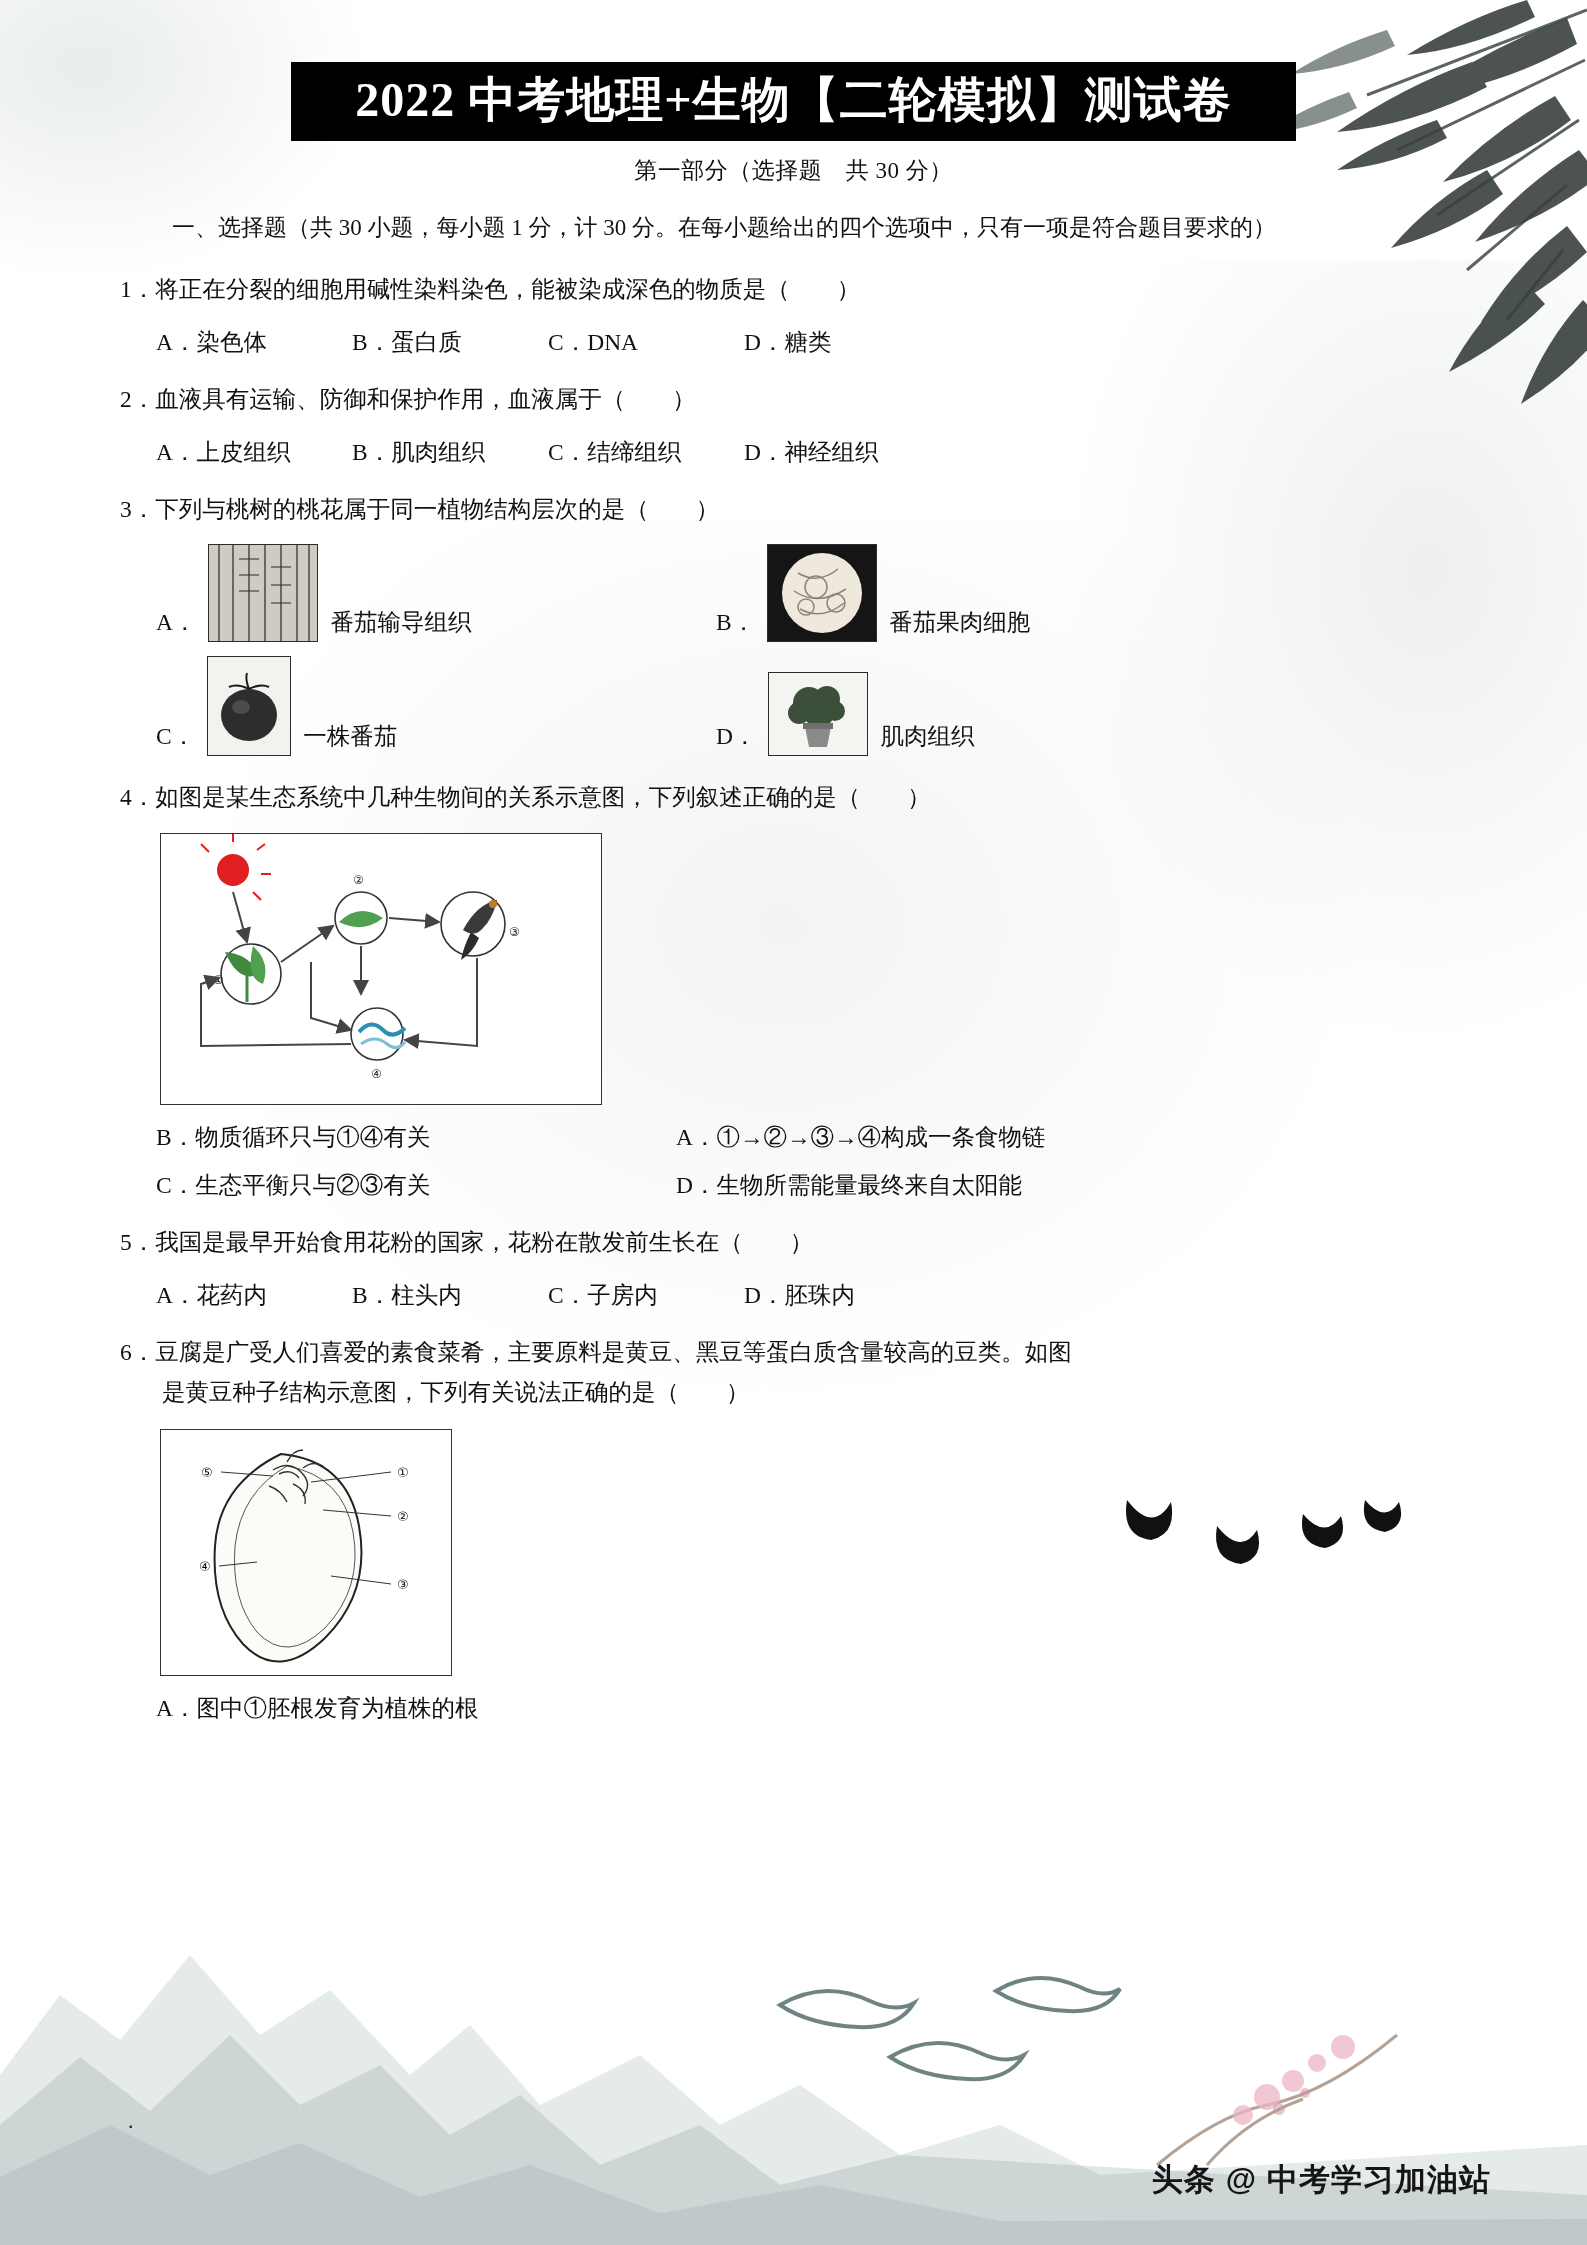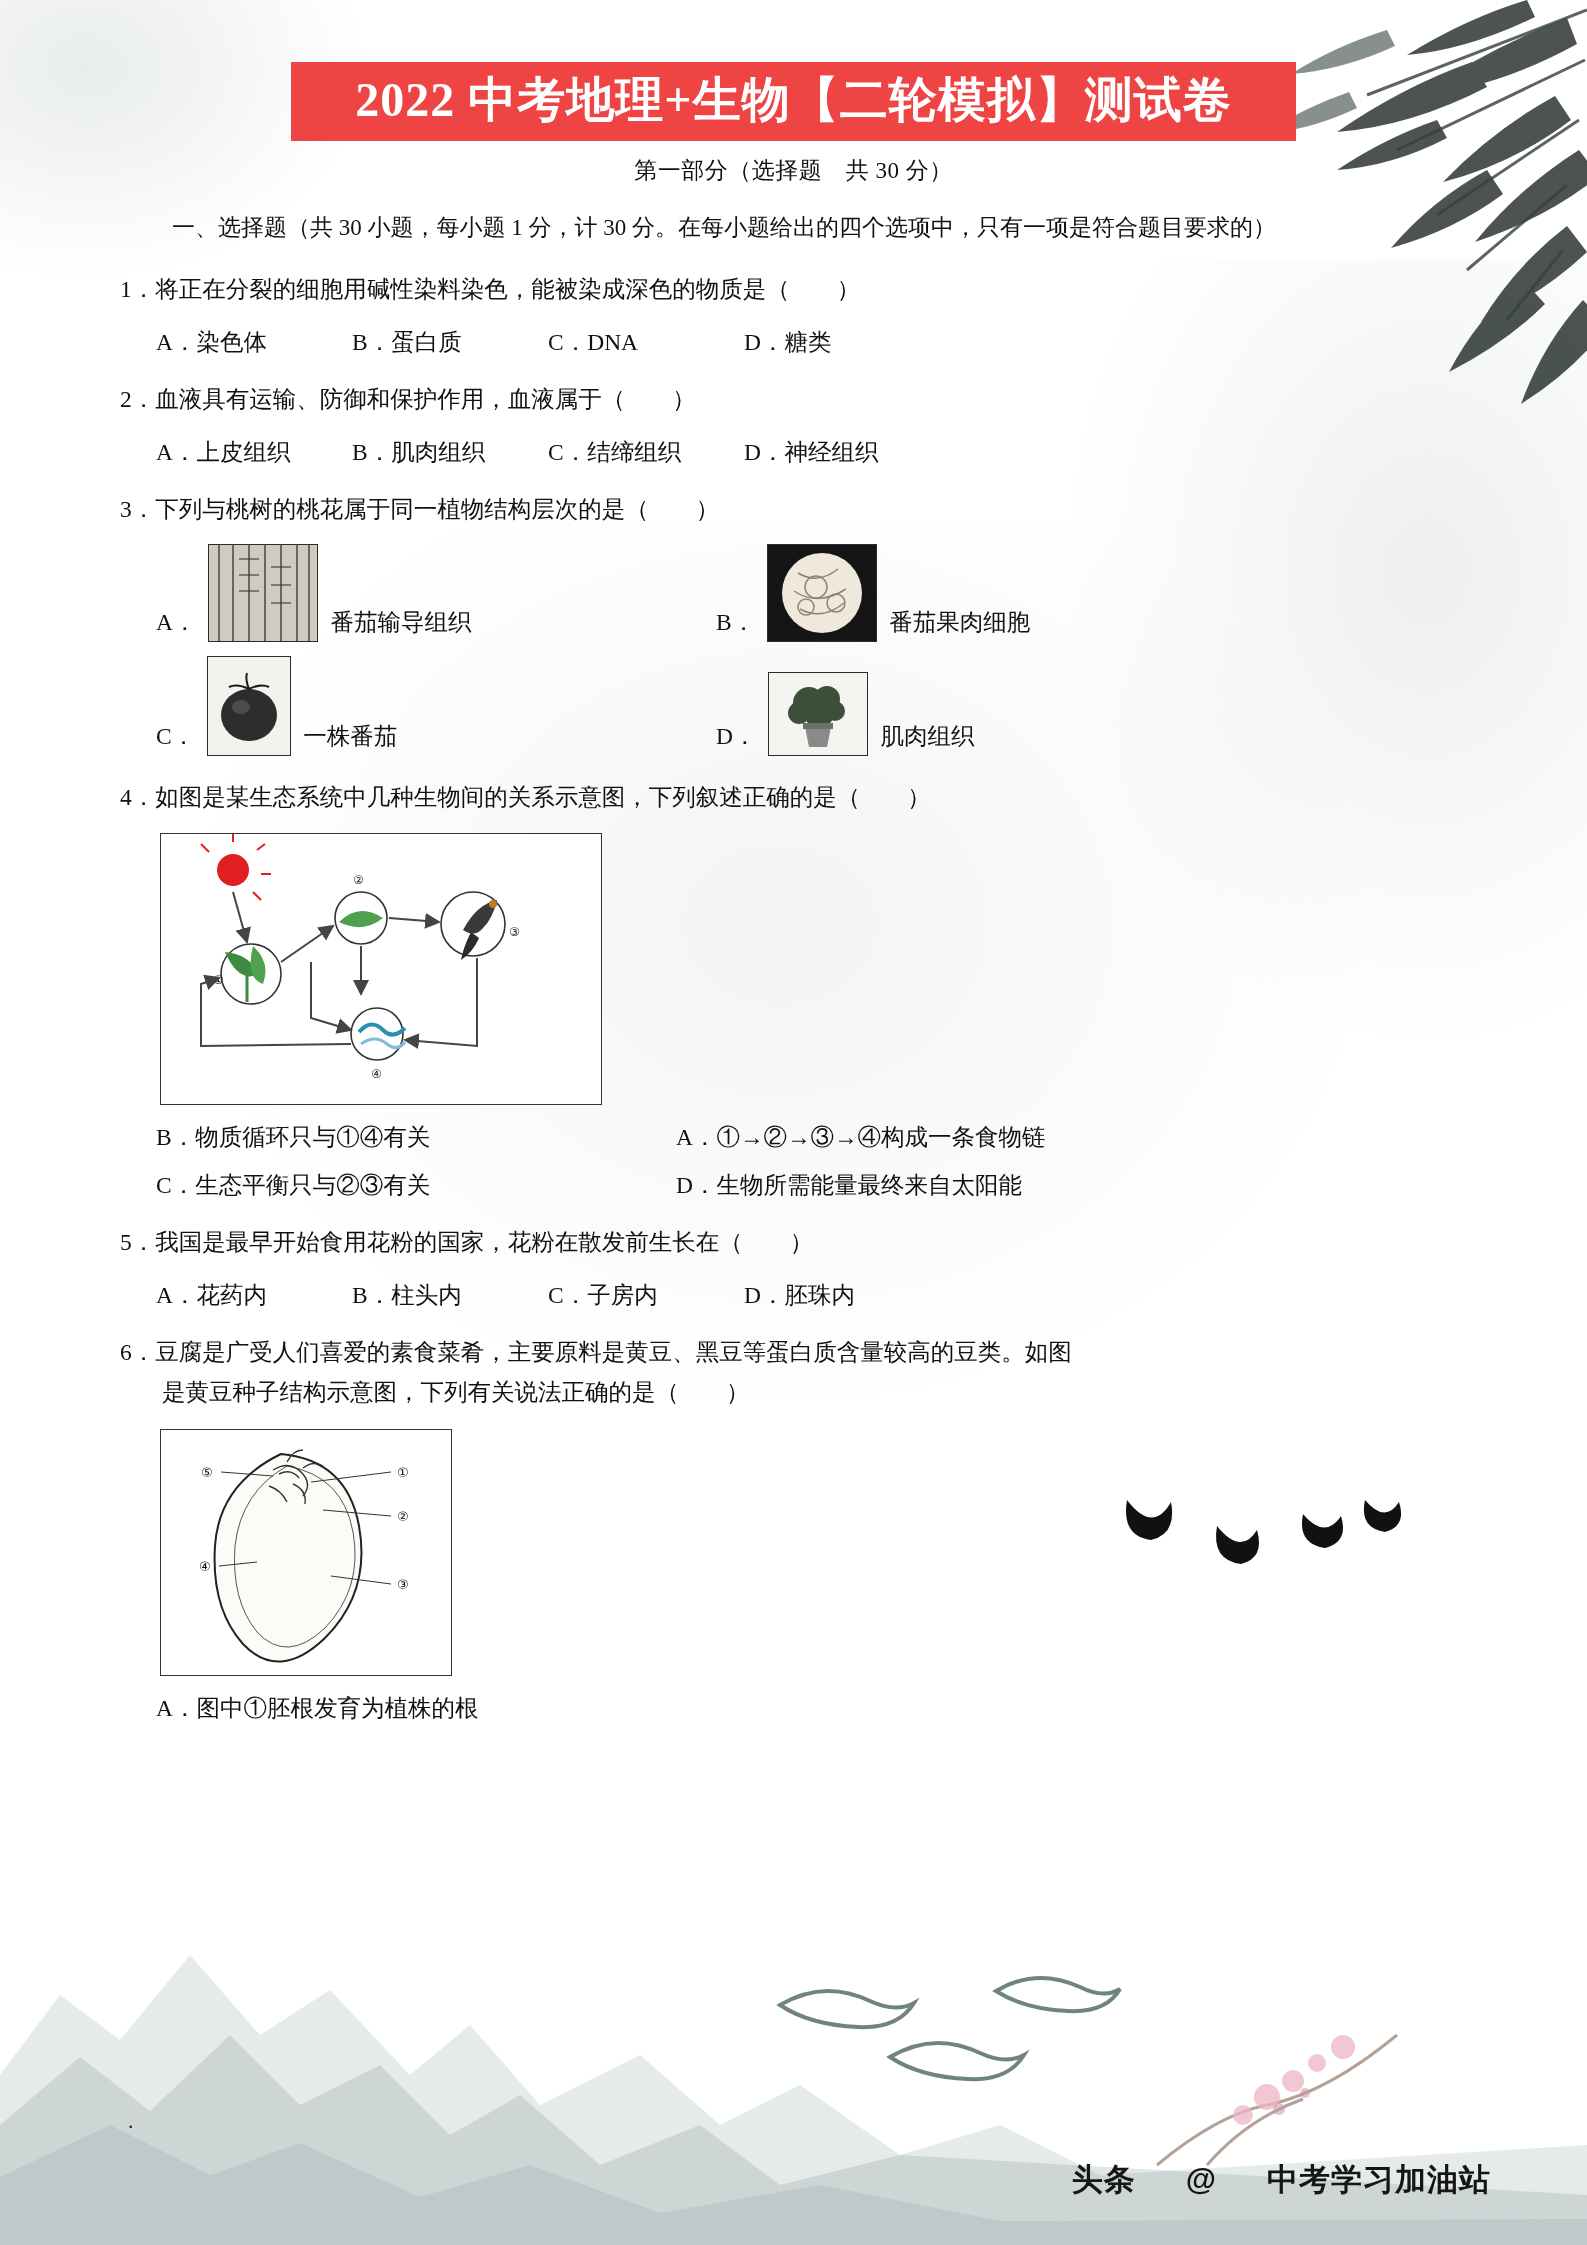--- a/index.html
+++ b/index.html
@@ -75,21 +75,21 @@
     position: relative;
     z-index: 3;
     padding: 0 120px;
     box-sizing: border-box;
     width: 1587px;
   }
 
   .title-banner {
     margin: 62px auto 0 auto;
     width: 1005px;
-    background: #ef4444;
+    background: #000000;
     text-align: center;
     padding: 10px 0 14px 0;
     box-sizing: border-box;
   }
   .title-banner .title-text {
     color: #ffffff;
     font-size: 48px;
     font-weight: bold;
     letter-spacing: 1px;
     font-family: "Liberation Serif", "DejaVu Serif", serif;
@@ -207,21 +207,20 @@
     right: 96px;
     bottom: 44px;
     z-index: 6;
     display: flex;
     align-items: center;
     font-family: "Liberation Sans", sans-serif;
     font-size: 31px;
     font-weight: bold;
     color: #151515;
     letter-spacing: 1px;
-    gap: 40px;
   }
   .watermark .wm-sep {
     margin: 0 10px;
   }
 </style>
 </head>
 <body>
 
 <div class="bg-layer">
   <div class="wash-top-left"></div>

